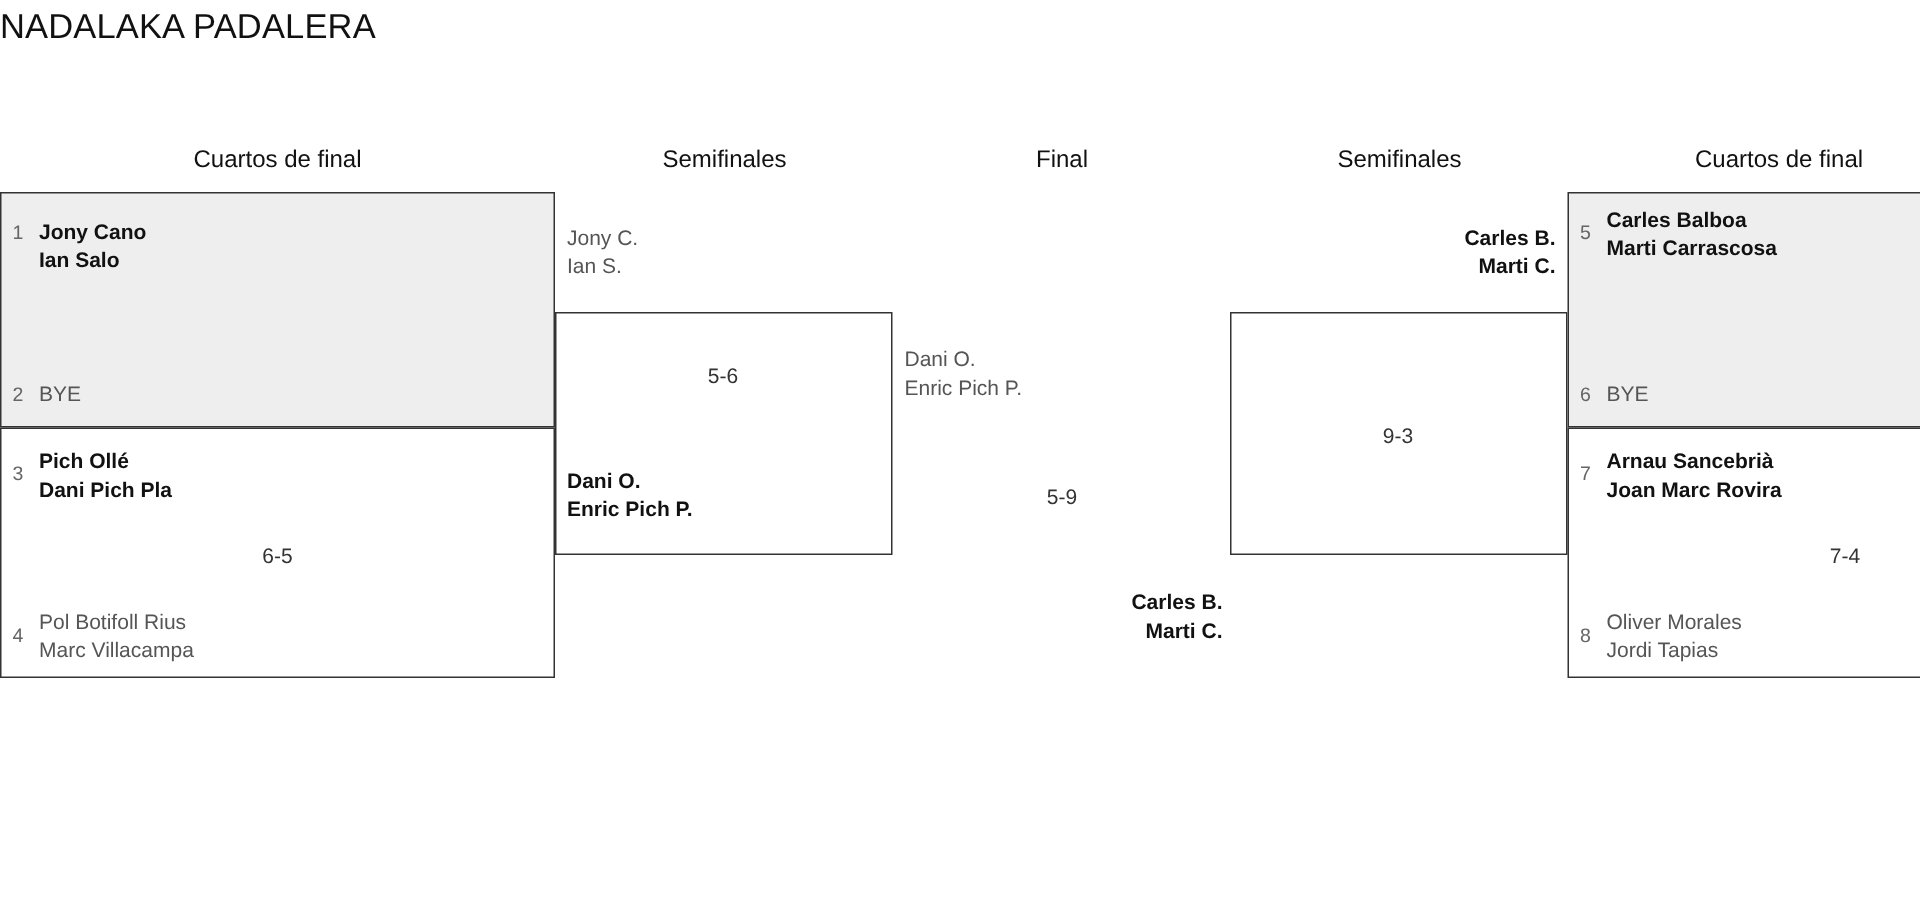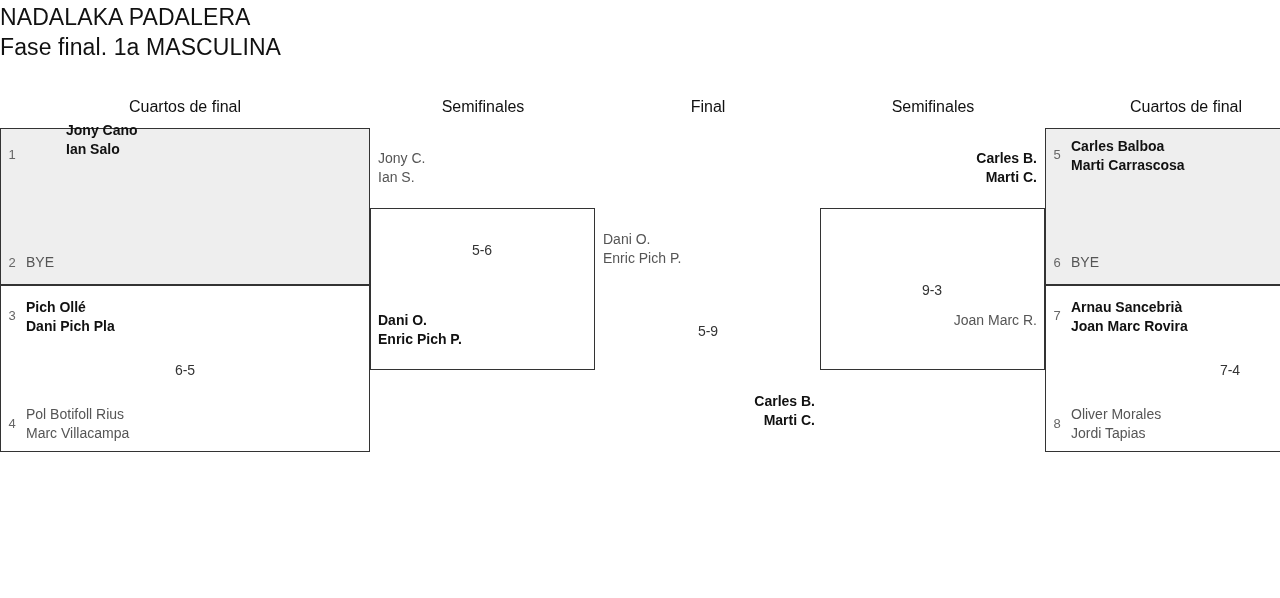--- a/index.html
+++ b/index.html
@@ -50,35 +50,34 @@
     font-weight:400;white-space:nowrap;text-align:center;
   }
 </style>
 </head>
 <body>
 
 <div id="header">
 
   <div id="title-block">
     <div id="title-line1">NADALAKA PADALERA</div>
-    <div id="title-line2">Fase final. 1a MASCULINA</div>
   </div>
 
 
 </div>
 
 <div class="round-header" style="left:85px;width:200px;">Cuartos de final</div>
 <div class="round-header" style="left:383px;width:200px;">Semifinales</div>
 <div class="round-header" style="left:608px;width:200px;">Final</div>
 <div class="round-header" style="left:833px;width:200px;">Semifinales</div>
 <div class="round-header" style="left:1130px;width:200px;text-align:left;">Cuartos de final</div>
 
 <div class="mbox shaded" style="left:0px;top:128px;width:370px;height:157px;"></div>
 <div class="seed" style="left:4px;top:146px;">1</div>
-<div class="team win" style="left:26px;top:121px;margin-left:40px;">
+<div class="team win" style="left:26px;top:145px;">
   <div class="ln">Jony Cano</div>
   <div class="ln">Ian Salo</div>
 </div>
 <div class="seed" style="left:4px;top:254px;">2</div>
 <div class="team lose" style="left:26px;top:253px;">
   <div class="ln">BYE</div>
   <div class="ln"></div>
 </div>
 <div class="score" style="left:125px;top:240px;width:120px;"></div>
 
@@ -115,21 +114,20 @@
   <div class="ln">Marti C.</div>
 </div>
 <div class="score" style="left:648px;top:322px;width:120px;">5-9</div>
 
 <div class="mbox" style="left:820px;top:208px;width:225px;height:162px;"></div>
 <div class="team win ralign" style="left:837px;top:149px;width:200px;">
   <div class="ln">Carles B.</div>
   <div class="ln">Marti C.</div>
 </div>
 <div class="team lose ralign" style="left:837px;top:311px;width:200px;">
-  <div class="ln">Joan Marc R.</div>
 </div>
 <div class="score" style="left:872px;top:241px;width:120px;margin-top:40px;">9-3</div>
 
 <div class="mbox shaded" style="left:1045px;top:128px;width:370px;height:157px;"></div>
 <div class="seed" style="left:1049px;top:146px;">5</div>
 <div class="team win" style="left:1071px;top:137px;">
   <div class="ln">Carles Balboa</div>
   <div class="ln">Marti Carrascosa</div>
 </div>
 <div class="seed" style="left:1049px;top:254px;">6</div>

